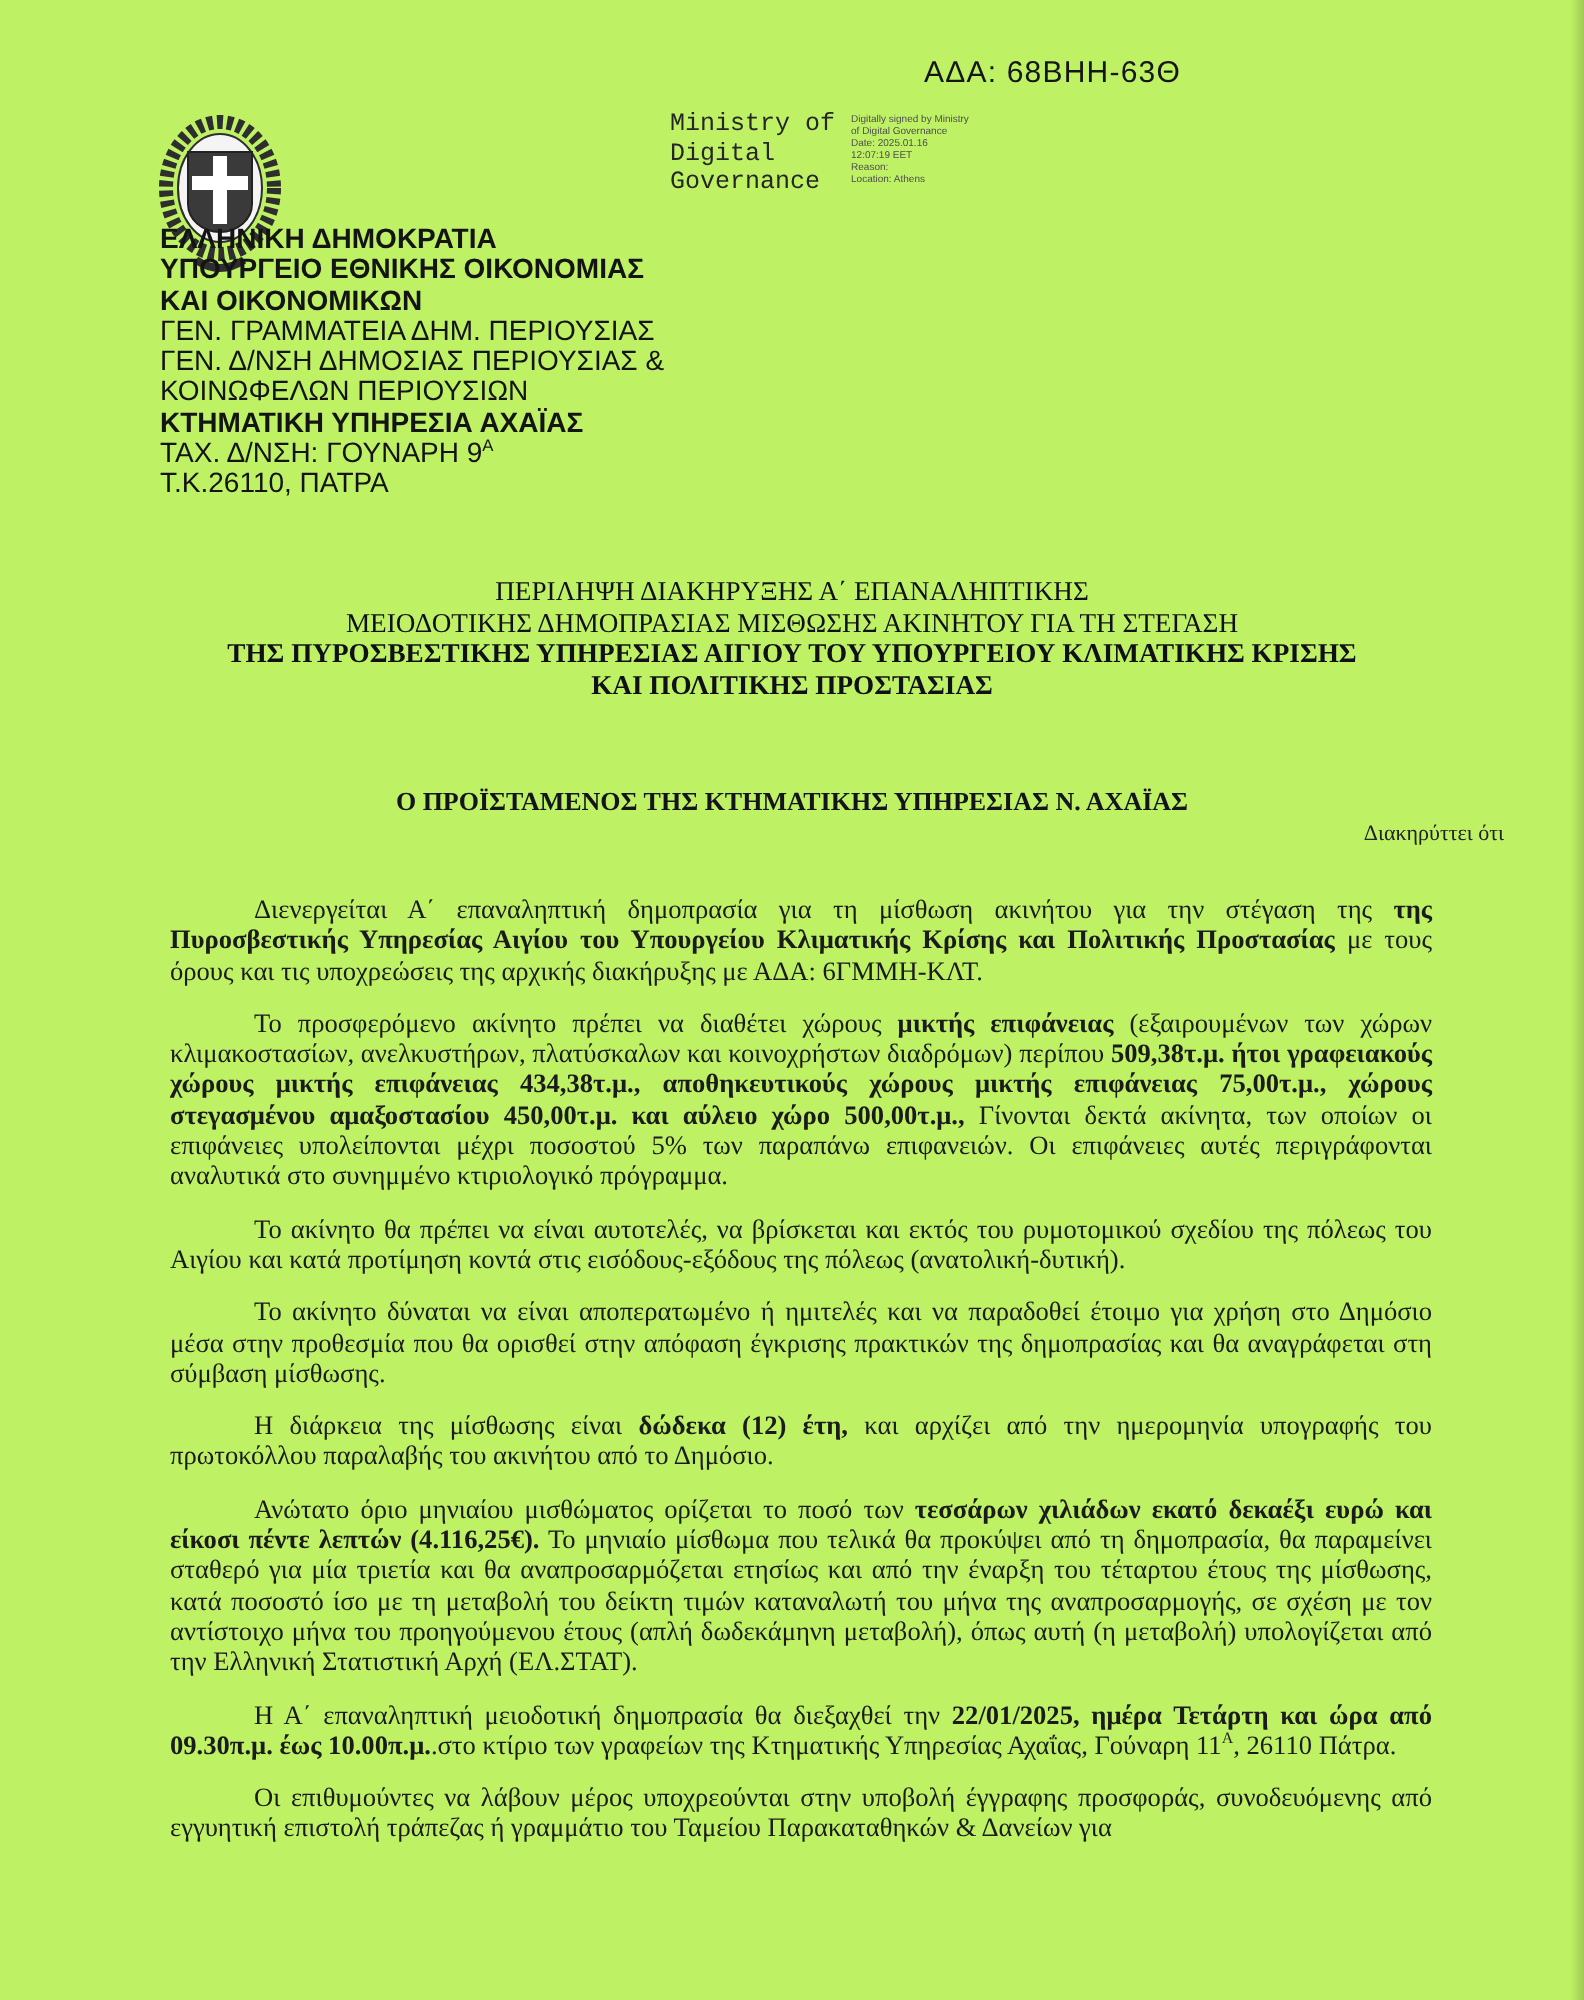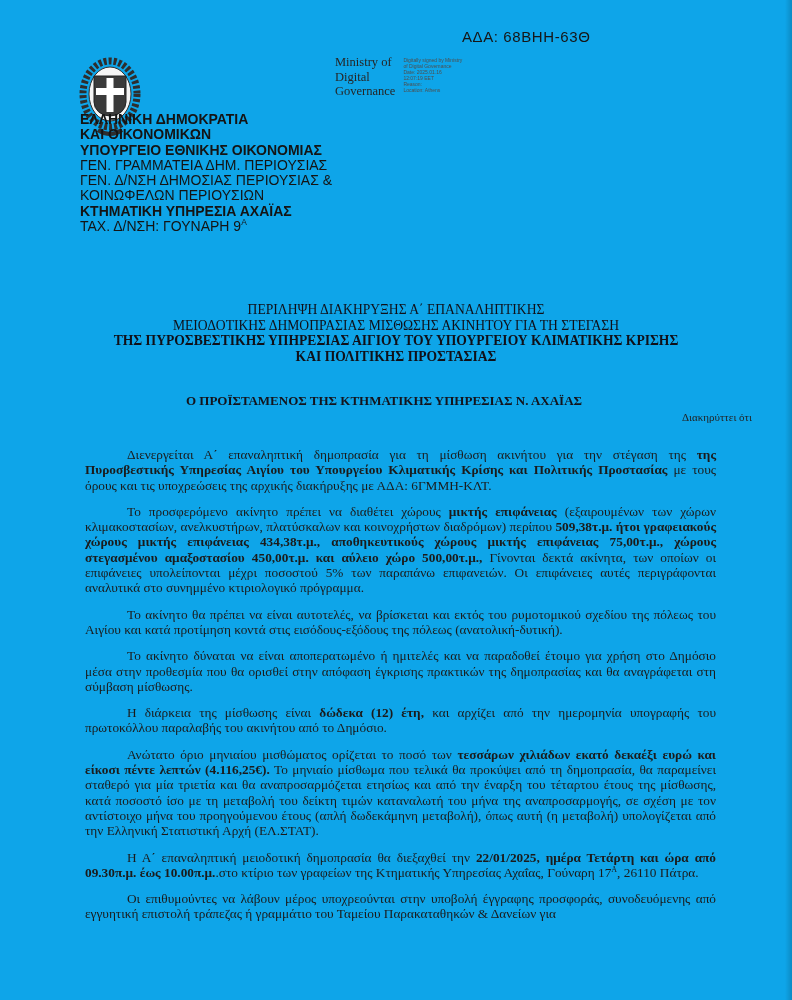--- a/index.html
+++ b/index.html
@@ -1,38 +1,38 @@
 <!DOCTYPE html>
 <html lang="el"><head>
 <meta charset="utf-8">
 <style>
   html,body{margin:0;padding:0;background:#9a9a9a;}
   .page{
     position:relative;
     width:792px;height:1000px;
     margin:0 auto;
-    background:#0ea5e9;
+    background:#bef264;
     color:#1c1c1c;
     overflow:hidden;
     font-family:"Liberation Serif", serif;
   }
   .scan-edge{
     position:absolute;top:0;right:0;width:7px;height:100%;
     background:linear-gradient(to right,rgba(0,0,0,0),rgba(0,0,0,0.16));
   }
   
   .ada{
     position:absolute;top:28px;left:462px;
     font-family:"Liberation Sans",sans-serif;
     font-size:15px;letter-spacing:.6px;color:#161616;
   }
   
   .stamp{position:absolute;top:55px;left:335px;display:flex;gap:8px;}
   .stamp .ministry{
-    font-family:Liberation Serif, serif;
+    font-family:Liberation Mono, monospace;
     font-size:12.5px;line-height:14.5px;color:#262626;
   }
   .stamp .sig{
     font-family:"Liberation Sans",sans-serif;
     font-size:5px;line-height:6px;color:#4e4e4e;
     padding-top:2px;white-space:nowrap;
   }
   
   .emblem{position:absolute;top:56px;left:78px;width:64px;height:88px;}
   
@@ -47,26 +47,26 @@
   .protocol{
     position:absolute;top:170px;left:345px;
     font-family:"Liberation Sans",sans-serif;
     font-size:12.5px;line-height:16.5px;color:#1a1a1a;
   }
   .protocol .indent{margin-left:14px;font-family:"Liberation Serif",serif;}
   
   .doc-title{
     position:absolute;top:288px;left:40px;width:712px;
     text-align:center;
-    font-size:13.6px;line-height:15.6px;color:#101018;margin-top:14px;
+    font-size:13.6px;line-height:15.6px;color:#101018;
   }
   .doc-title .bold{font-weight:bold;}
   
   .subject{
-    position:absolute;top:393px;left:28px;width:712px;
+    position:absolute;top:393px;left:40px;width:712px;
     text-align:center;font-weight:bold;font-size:13px;color:#14141c;font-family:Liberation Serif, serif;
   }
   .declares{
     position:absolute;top:411px;left:40px;width:712px;
     text-align:right;font-size:11px;color:#222;
   }
   
   .body{
     position:absolute;top:447px;left:80px;width:636px;
     font-size:13.3px;line-height:15.3px;
@@ -108,44 +108,45 @@
       <ellipse cx="32" cy="38" rx="21" ry="27" fill="#f4f4f4" stroke="#2e2e2e" stroke-width="1"></ellipse>
       <path d="M16 20 h32 v26 a16 14 0 0 1 -16 14 a16 14 0 0 1 -16 -14 z" fill="#3a3a3a" stroke="#222" stroke-width="1"></path>
       <rect x="28.5" y="22" width="7" height="34" fill="#ffffff"></rect>
       <rect x="18" y="32" width="28" height="7" fill="#ffffff"></rect>
       <path d="M20 74 q12 8 24 0" fill="none" stroke="#2e2e2e" stroke-width="4"></path>
     </svg>
   </div>
 
   <div class="agency">
     <div class="bold">ΕΛΛΗΝΙΚΗ ΔΗΜΟΚΡΑΤΙΑ</div>
+    <div class="bold">ΥΠΟΥΡΓΕΙΟ ΕΘΝΙΚΗΣ ΟΙΚΟΝΟΜΙΑΣ</div>
     <div class="bold">ΚΑΙ ΟΙΚΟΝΟΜΙΚΩΝ</div>
-    <div class="bold">ΥΠΟΥΡΓΕΙΟ ΕΘΝΙΚΗΣ ΟΙΚΟΝΟΜΙΑΣ</div>
     <div>ΓΕΝ. ΓΡΑΜΜΑΤΕΙΑ  ΔΗΜ. ΠΕΡΙΟΥΣΙΑΣ</div>
     <div>ΓΕΝ. Δ/ΝΣΗ ΔΗΜΟΣΙΑΣ ΠΕΡΙΟΥΣΙΑΣ &amp;</div>
     <div>ΚΟΙΝΩΦΕΛΩΝ ΠΕΡΙΟΥΣΙΩΝ</div>
     <div class="bold">ΚΤΗΜΑΤΙΚΗ ΥΠΗΡΕΣΙΑ ΑΧΑΪΑΣ</div>
     <div><span>ΤΑΧ. Δ/ΝΣΗ: ΓΟΥΝΑΡΗ 9</span><sup>Α</sup></div>
+    <div>Τ.Κ.26110, ΠΑΤΡΑ</div>
   </div>
 
 
   <div class="doc-title">
     <div>ΠΕΡΙΛΗΨΗ ΔΙΑΚΗΡΥΞΗΣ Α΄ ΕΠΑΝΑΛΗΠΤΙΚΗΣ</div>
     <div>ΜΕΙΟΔΟΤΙΚΗΣ ΔΗΜΟΠΡΑΣΙΑΣ ΜΙΣΘΩΣΗΣ ΑΚΙΝΗΤΟΥ ΓΙΑ ΤΗ ΣΤΕΓΑΣΗ</div>
     <div class="bold">ΤΗΣ ΠΥΡΟΣΒΕΣΤΙΚΗΣ ΥΠΗΡΕΣΙΑΣ ΑΙΓΙΟΥ ΤΟΥ ΥΠΟΥΡΓΕΙΟΥ ΚΛΙΜΑΤΙΚΗΣ ΚΡΙΣΗΣ</div>
     <div class="bold">ΚΑΙ ΠΟΛΙΤΙΚΗΣ ΠΡΟΣΤΑΣΙΑΣ</div>
   </div>
 
   <div class="subject">Ο ΠΡΟΪΣΤΑΜΕΝΟΣ ΤΗΣ ΚΤΗΜΑΤΙΚΗΣ ΥΠΗΡΕΣΙΑΣ Ν. ΑΧΑΪΑΣ</div>
   <div class="declares">Διακηρύττει ότι</div>
 
   <div class="body">
     <p><span>Διενεργείται  Α΄ επαναληπτική δημοπρασία για τη μίσθωση ακινήτου για την στέγαση της </span><span class="b">της Πυροσβεστικής Υπηρεσίας Αιγίου του Υπουργείου Κλιματικής Κρίσης και Πολιτικής Προστασίας</span><span> με τους όρους και τις υποχρεώσεις της αρχικής διακήρυξης με ΑΔΑ: 6ΓΜΜΗ-ΚΛΤ.</span></p>
     <p><span>Το προσφερόμενο ακίνητο πρέπει να διαθέτει χώρους </span><span class="b">μικτής επιφάνειας</span><span> (εξαιρουμένων των χώρων κλιμακοστασίων, ανελκυστήρων, πλατύσκαλων και κοινοχρήστων διαδρόμων) περίπου  </span><span class="b">509,38τ.μ. ήτοι γραφειακούς χώρους μικτής επιφάνειας 434,38τ.μ., αποθηκευτικούς χώρους μικτής επιφάνειας 75,00τ.μ., χώρους στεγασμένου αμαξοστασίου 450,00τ.μ. και αύλειο χώρο 500,00τ.μ.,</span><span>  Γίνονται δεκτά ακίνητα, των οποίων οι επιφάνειες υπολείπονται μέχρι ποσοστού 5% των παραπάνω επιφανειών. Οι επιφάνειες αυτές περιγράφονται αναλυτικά στο συνημμένο κτιριολογικό πρόγραμμα.</span></p>
     <p><span>Το ακίνητο θα πρέπει να είναι αυτοτελές, να βρίσκεται και εκτός του ρυμοτομικού σχεδίου της πόλεως του Αιγίου και κατά προτίμηση κοντά στις εισόδους-εξόδους της πόλεως (ανατολική-δυτική).</span></p>
     <p><span>Το ακίνητο δύναται να είναι αποπερατωμένο ή ημιτελές  και να παραδοθεί έτοιμο για χρήση στο Δημόσιο μέσα στην προθεσμία που θα ορισθεί στην απόφαση έγκρισης πρακτικών της δημοπρασίας και θα αναγράφεται στη σύμβαση μίσθωσης.</span></p>
     <p><span>Η διάρκεια της μίσθωσης είναι </span><span class="b">δώδεκα (12) έτη,</span><span> και αρχίζει από την ημερομηνία υπογραφής του πρωτοκόλλου παραλαβής του ακινήτου από το Δημόσιο.</span></p>
     <p><span>Ανώτατο όριο μηνιαίου μισθώματος ορίζεται το ποσό των </span><span class="b">τεσσάρων χιλιάδων εκατό δεκαέξι ευρώ  και είκοσι πέντε λεπτών (4.116,25€).</span><span> Το μηνιαίο μίσθωμα που τελικά θα προκύψει από τη δημοπρασία, θα παραμείνει σταθερό για μία τριετία και θα αναπροσαρμόζεται ετησίως και από την έναρξη του τέταρτου έτους της μίσθωσης, κατά ποσοστό ίσο με τη μεταβολή του δείκτη τιμών καταναλωτή του μήνα της αναπροσαρμογής, σε σχέση με τον αντίστοιχο μήνα του προηγούμενου έτους (απλή δωδεκάμηνη μεταβολή), όπως αυτή (η μεταβολή) υπολογίζεται από την Ελληνική Στατιστική Αρχή (ΕΛ.ΣΤΑΤ).</span></p>
-    <p><span>Η Α΄ επαναληπτική μειοδοτική δημοπρασία θα διεξαχθεί την </span><span class="b">22/01/2025, ημέρα Τετάρτη και ώρα από 09.30π.μ. έως 10.00π.μ.</span><span>.στο κτίριο των γραφείων της Κτηματικής Υπηρεσίας Αχαΐας, Γούναρη 17</span><sup>Α</sup><span>, 26110 Πάτρα.</span></p>
+    <p><span>Η Α΄ επαναληπτική μειοδοτική δημοπρασία θα διεξαχθεί την </span><span class="b">22/01/2025, ημέρα Τετάρτη και ώρα από 09.30π.μ. έως 10.00π.μ.</span><span>.στο κτίριο των γραφείων της Κτηματικής Υπηρεσίας Αχαΐας, Γούναρη 11</span><sup>Α</sup><span>, 26110 Πάτρα.</span></p>
     <p><span>Οι επιθυμούντες να λάβουν μέρος υποχρεούνται στην υποβολή έγγραφης προσφοράς, συνοδευόμενης από εγγυητική επιστολή τράπεζας ή γραμμάτιο του Ταμείου Παρακαταθηκών &amp; Δανείων για</span></p>
   </div>
 
 </div>
 
 </body></html>

